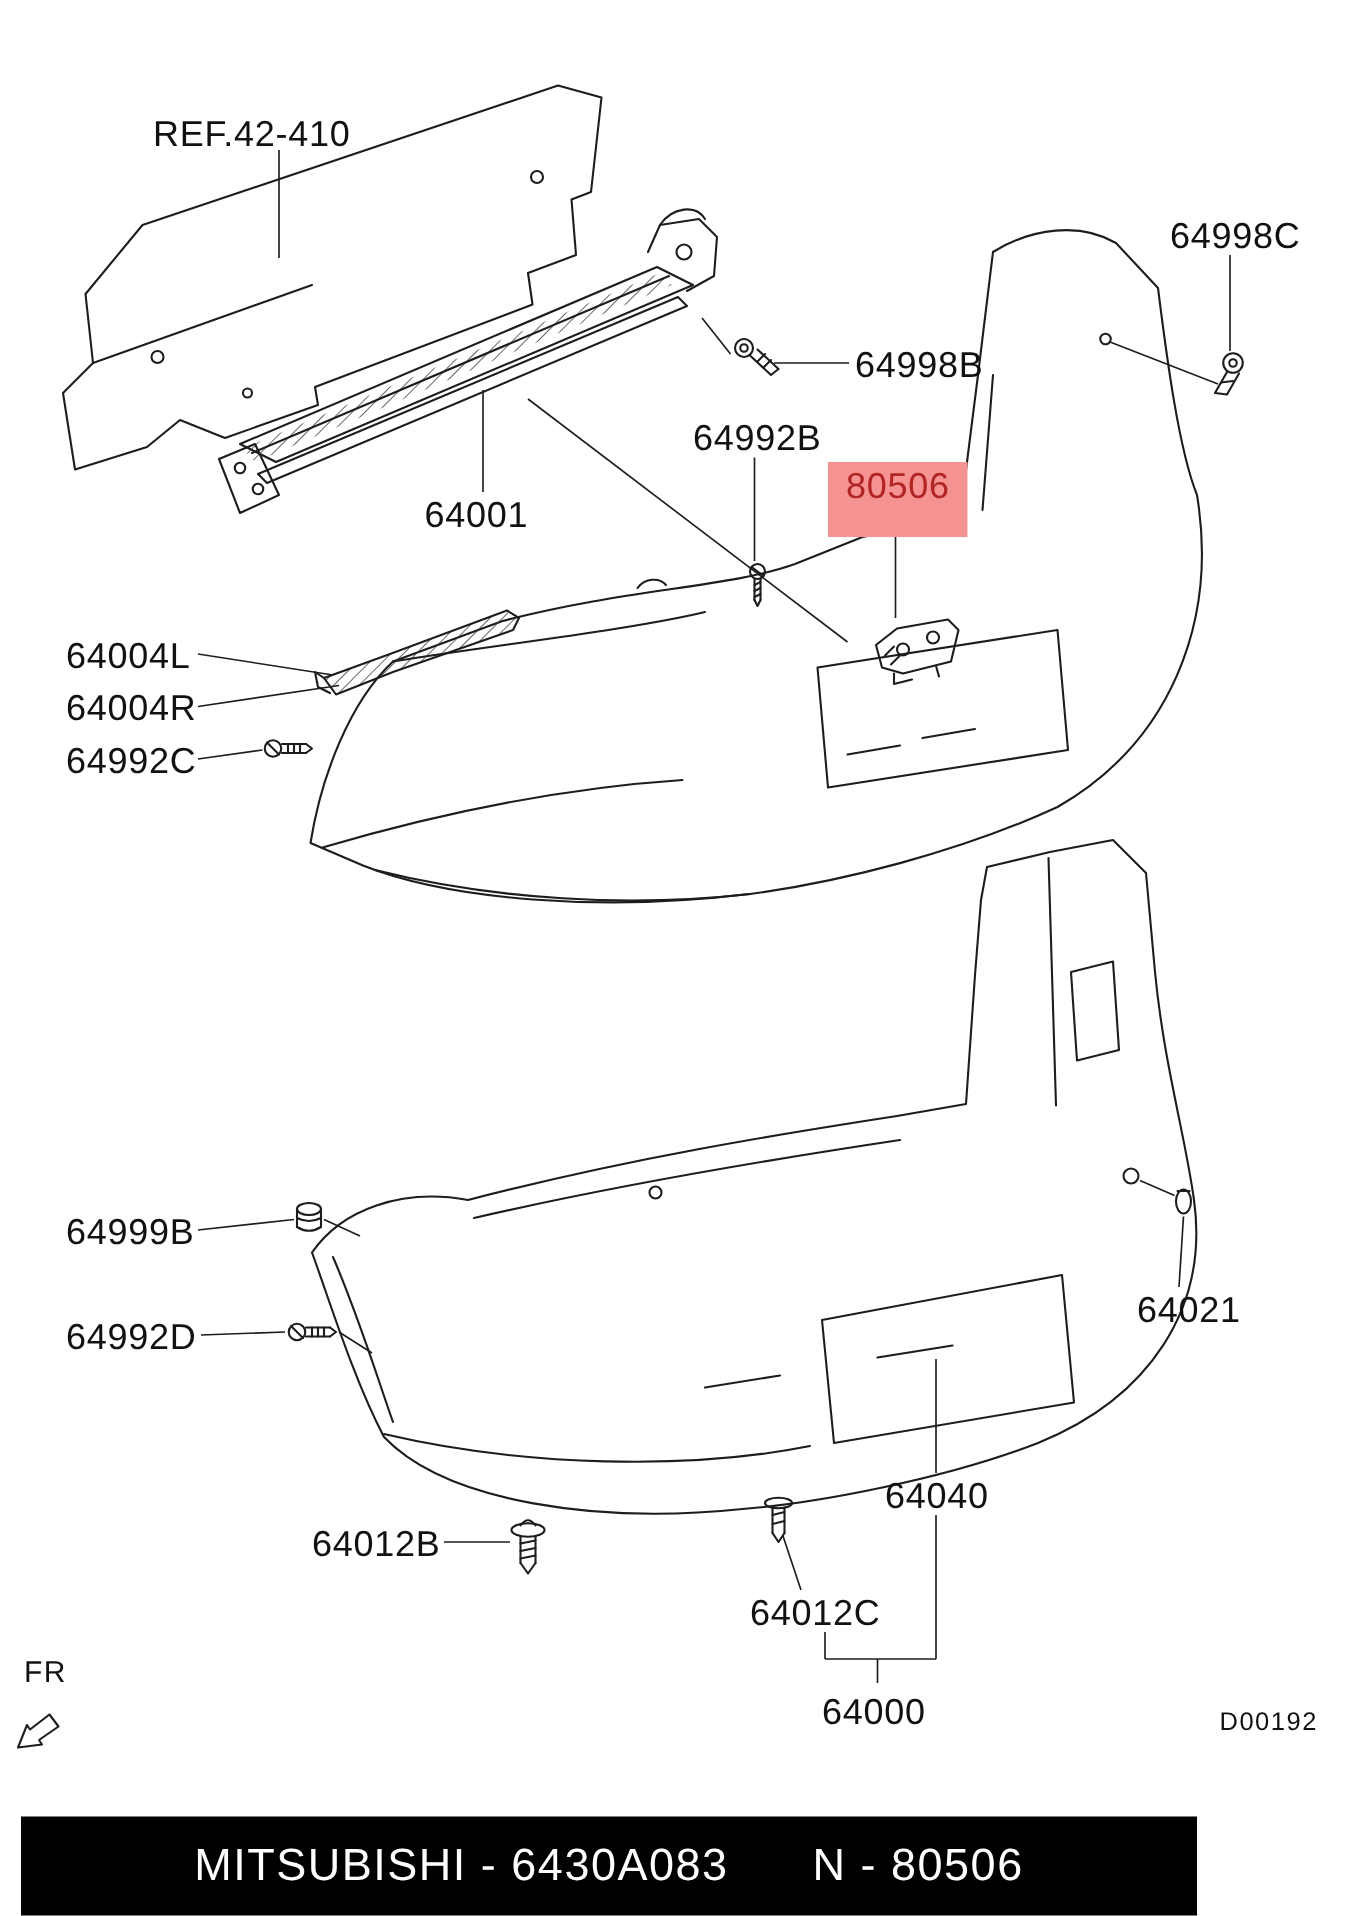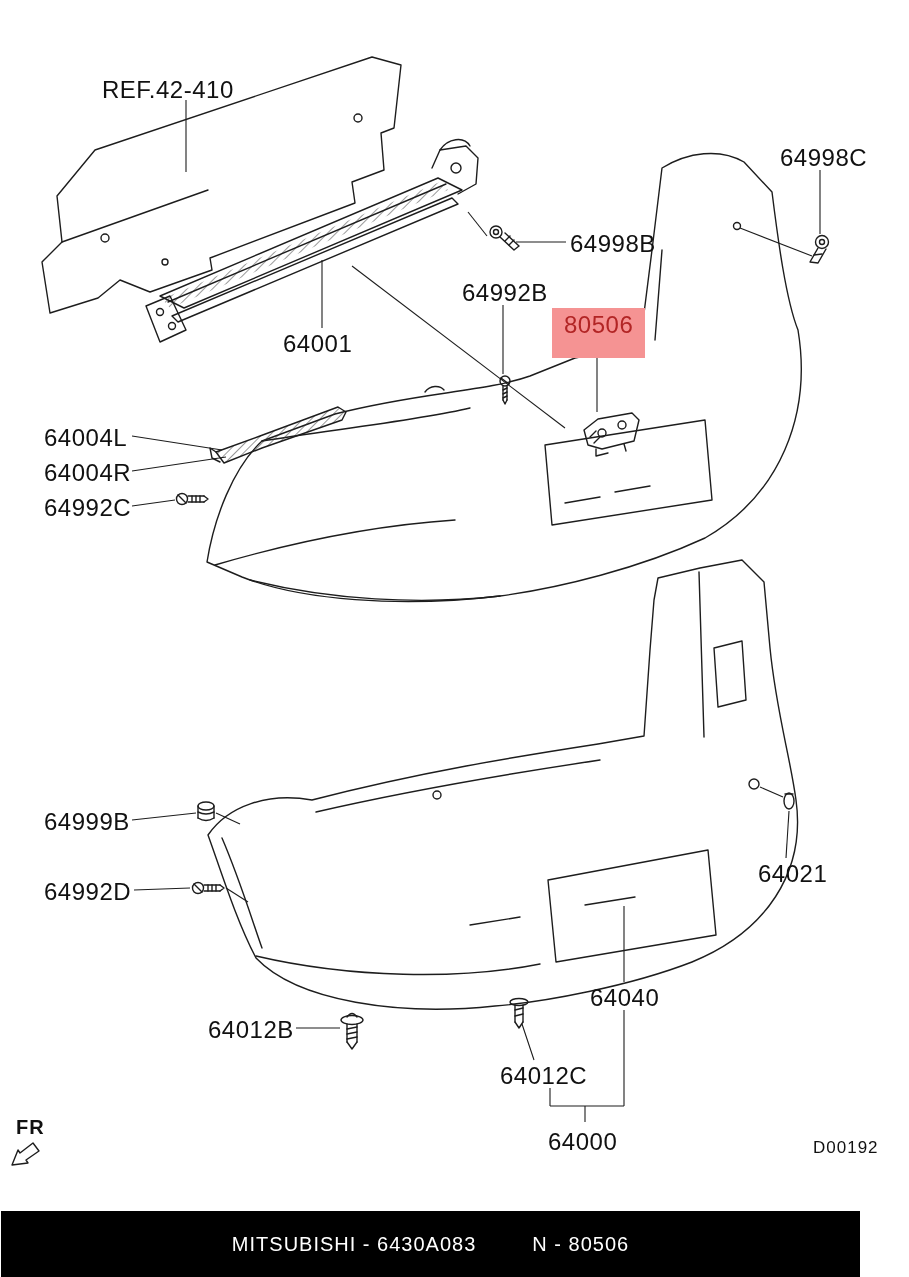--- a/index.html
+++ b/index.html
@@ -6,28 +6,28 @@
   body{
     width:909px;height:1277px;position:relative;background:#ffffff;
     font-family:"Liberation Sans",sans-serif;color:#111;overflow:hidden;
   }
   #art{position:absolute;left:0;top:0;}
   .label{
     position:absolute;font-size:24px;letter-spacing:.5px;white-space:nowrap;
     color:#111;cursor:pointer;
   }
   .label.sm{font-size:17px;letter-spacing:1px;margin-left:23px;}
-  .label.fr{font-size:20px;font-weight:bold;letter-spacing:1px;cursor:default;margin-top:12px;}
+  .label.fr{font-size:20px;font-weight:normal;letter-spacing:1px;cursor:default;}
   .hl{
     background:#f59393;color:#b22525;padding:3px 12px 19px 12px;
   }
   .footer{
-    position:absolute;left:1px;bottom:0;width:859px;height:66px;background:#000;
+    position:absolute;left:14px;bottom:0;width:784px;height:66px;background:#000;
     color:#fff;display:flex;align-items:center;justify-content:center;gap:56px;
-    font-size:20px;letter-spacing:1px;
+    font-size:30px;letter-spacing:1px;
   }
 </style>
 </head>
 <body>
 
 <svg id="art" width="909" height="1277" viewBox="0 0 909 1277">
   <defs>
     <pattern id="hatch" width="6" height="6" patternUnits="userSpaceOnUse" patternTransform="rotate(45)">
       <line x1="0" y1="0" x2="0" y2="6" stroke="#333" stroke-width="1"></line>
     </pattern>

